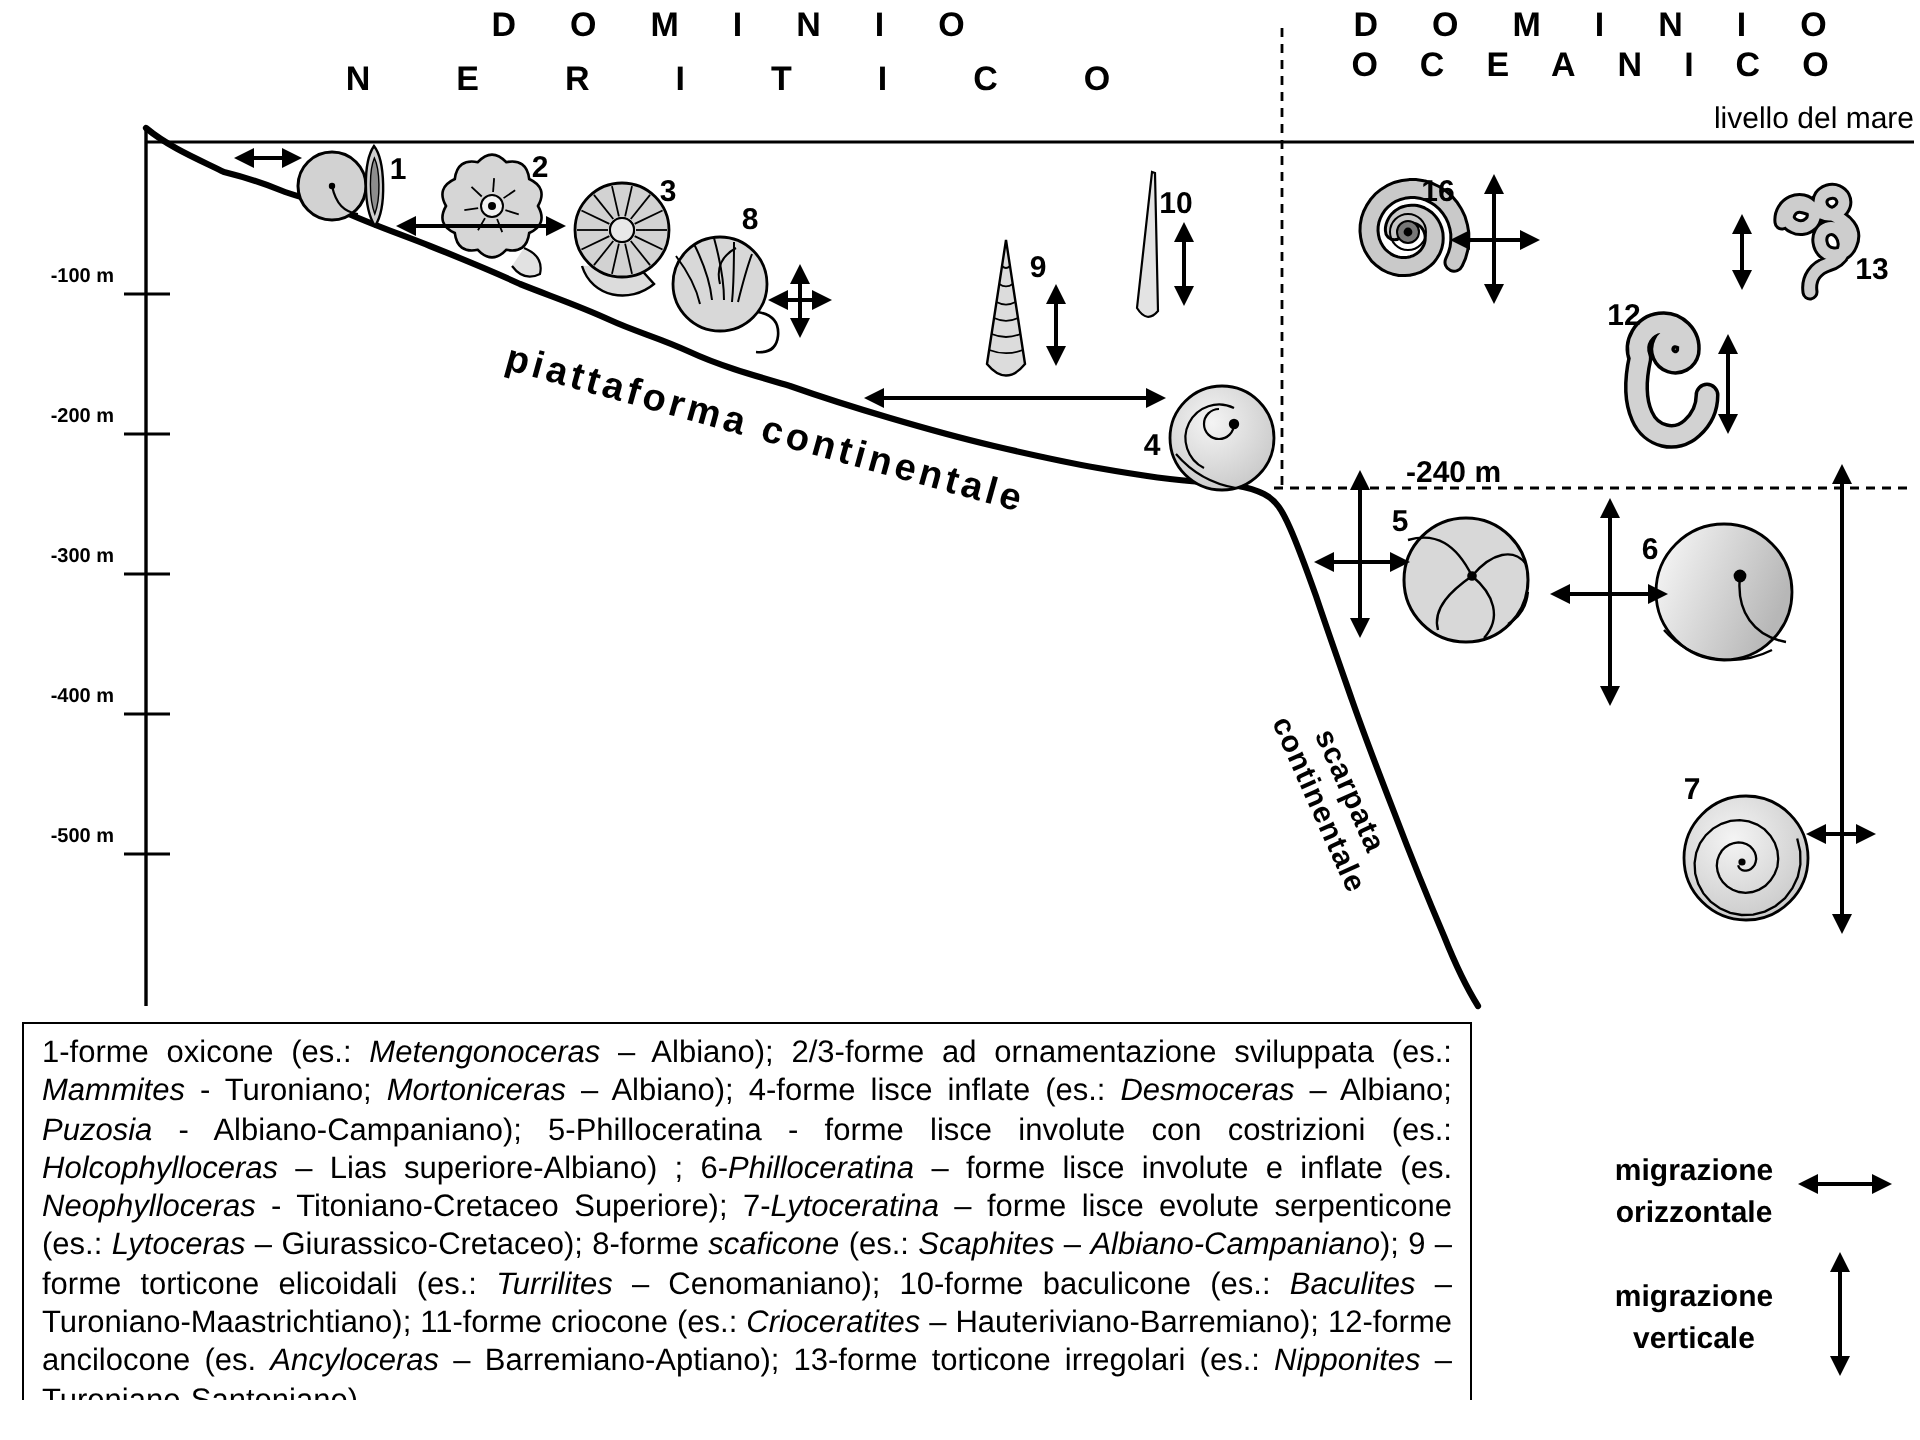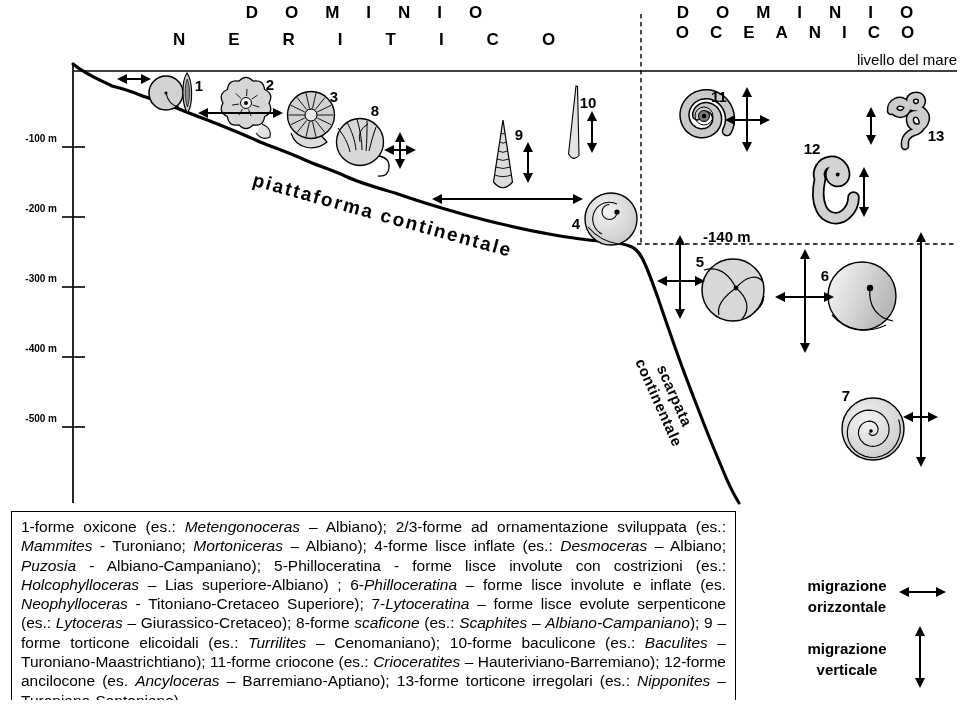--- a/index.html
+++ b/index.html
@@ -288,35 +288,35 @@
       <div class="abs depth" style="left: 0px; top: 411px;">-500 m</div>
     </div>
 
   <div class="abs zone-platform" style="left:256px;top:169px;">piattaforma continentale</div>
 
   <div class="abs zone-slope" style="left:597px;top:382px;">
     <div>scarpata</div>
     <div>continentale</div>
   </div>
 
-  <div class="abs d240" style="left:703px;top:228px;">-140 m</div>
+  <div class="abs d240" style="left:703px;top:228px;">-240 m</div>
 
   <div id="fig-labels">
       <div class="abs fignum" style="left: 199px; top: 85px;">1</div>
       <div class="abs fignum" style="left: 270px; top: 84px;">2</div>
       <div class="abs fignum" style="left: 334px; top: 96px;">3</div>
       <div class="abs fignum" style="left: 576px; top: 223px;">4</div>
       <div class="abs fignum" style="left: 700px; top: 261px;">5</div>
       <div class="abs fignum" style="left: 825px; top: 275px;">6</div>
       <div class="abs fignum" style="left: 846px; top: 395px;">7</div>
       <div class="abs fignum" style="left: 375px; top: 110px;">8</div>
       <div class="abs fignum" style="left: 519px; top: 134px;">9</div>
       <div class="abs fignum" style="left: 588px; top: 102px;">10</div>
-      <div class="abs fignum" style="left: 719px; top: 96px;">11</div>
-      <div class="abs fignum" style="left: 812px; top: 148px;">12</div>
+      <div class="abs fignum" style="left: 719px; top: 96px;">16</div>
+      <div class="abs fignum" style="left: 812px; top: 158px;">12</div>
       <div class="abs fignum" style="left: 936px; top: 135px;">13</div>
     </div>
 
   <div class="abs legend-txt" style="left:788px;top:638px;">migrazione verticale</div>
   <div class="abs legend-txt" style="left:788px;top:575px;">migrazione orizzontale</div>
 
   <div class="abs caption" style="left:11px;top:511px;">
     <span><span>1-forme oxicone (es.: </span><i>Metengonoceras</i><span> – Albiano); 2/3-forme ad ornamentazione sviluppata (es.: </span><i>Mammites</i><span> - Turoniano; </span><i>Mortoniceras</i><span> – Albiano); 4-forme lisce inflate (es.: </span><i>Desmoceras</i><span> – Albiano; </span><i>Puzosia</i><span> - Albiano-Campaniano); 5-Philloceratina - forme lisce involute con costrizioni (es.: </span><i>Holcophylloceras</i><span> – Lias superiore-Albiano) ; 6-</span><i>Philloceratina</i><span> – forme lisce involute e inflate (es. </span><i>Neophylloceras</i><span> - Titoniano-Cretaceo Superiore); 7-</span><i>Lytoceratina</i><span> – forme lisce evolute serpenticone (es.: </span><i>Lytoceras</i><span> – Giurassico-Cretaceo); 8-forme </span><i>scaficone</i><span> (es.: </span><i>Scaphites</i><span> – </span><i>Albiano-Campaniano</i><span>); 9 – forme torticone elicoidali (es.: </span><i>Turrilites</i><span> – Cenomaniano); 10-forme baculicone (es.: </span><i>Baculites</i><span> – Turoniano-Maastrichtiano); 11-forme criocone (es.: </span><i>Crioceratites</i><span> – Hauteriviano-Barremiano); 12-forme ancilocone (es. </span><i>Ancyloceras</i><span> – Barremiano-Aptiano); 13-forme torticone irregolari (es.: </span><i>Nipponites</i><span> – Turoniano-Santoniano).</span></span>
   </div>
 </div>

